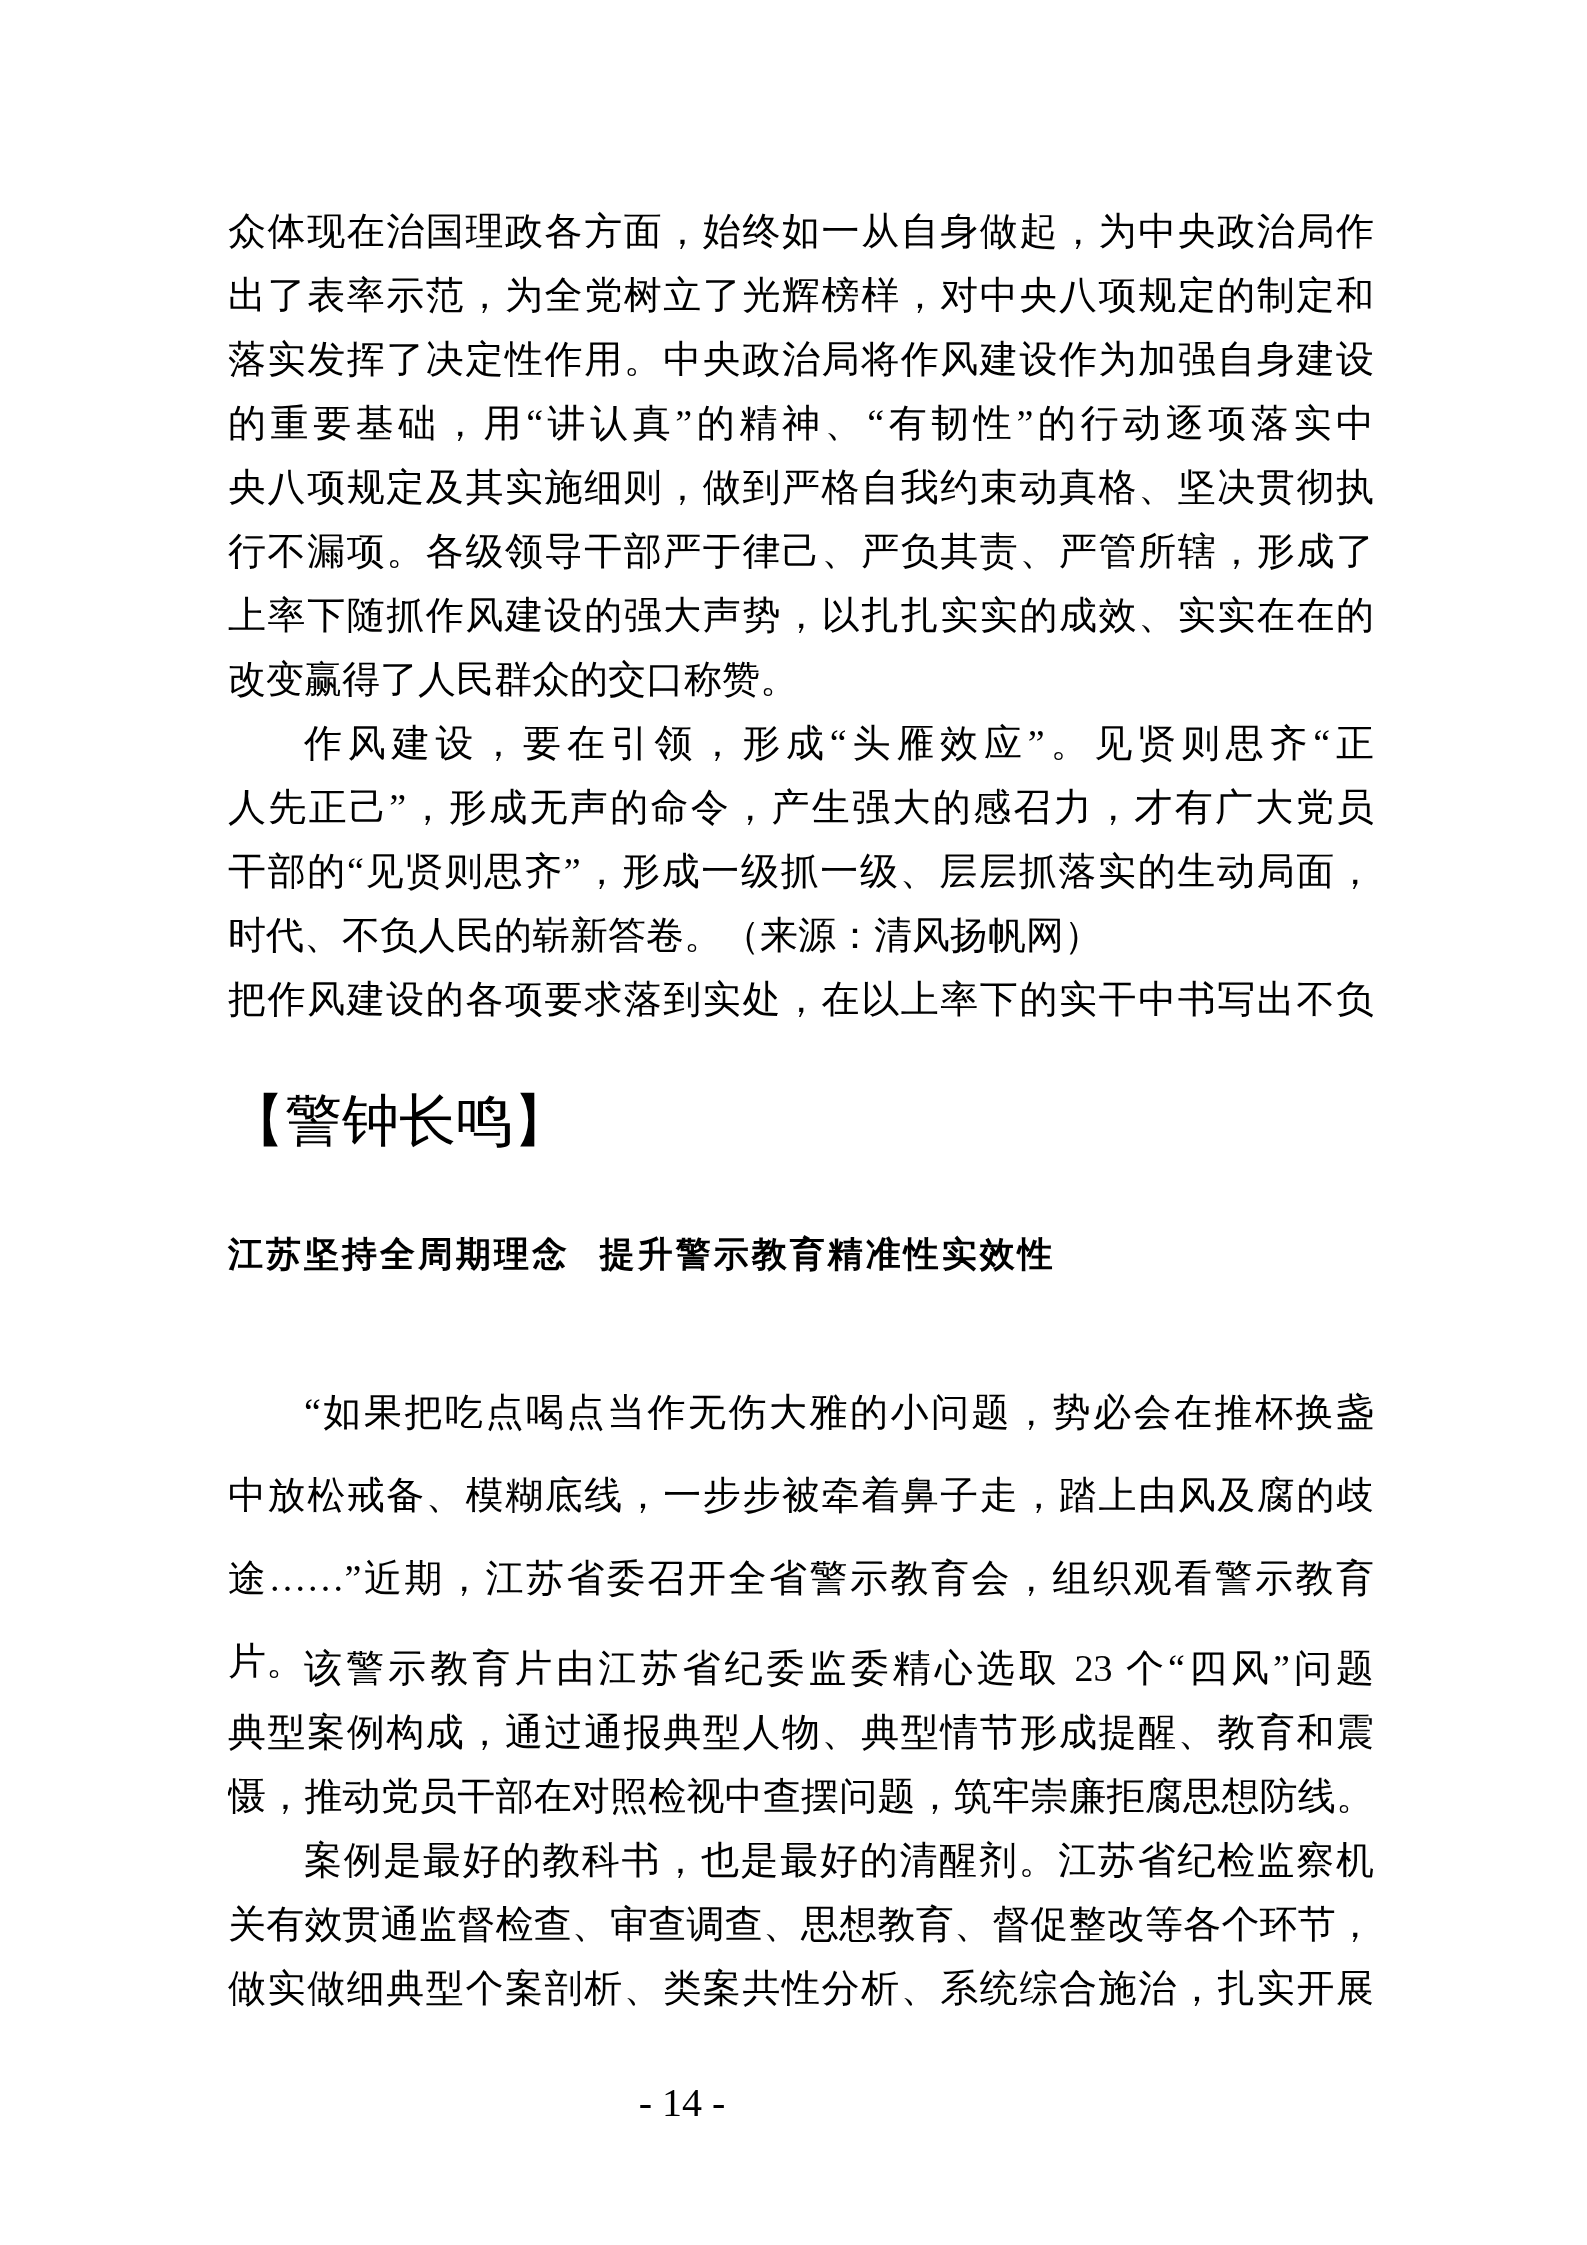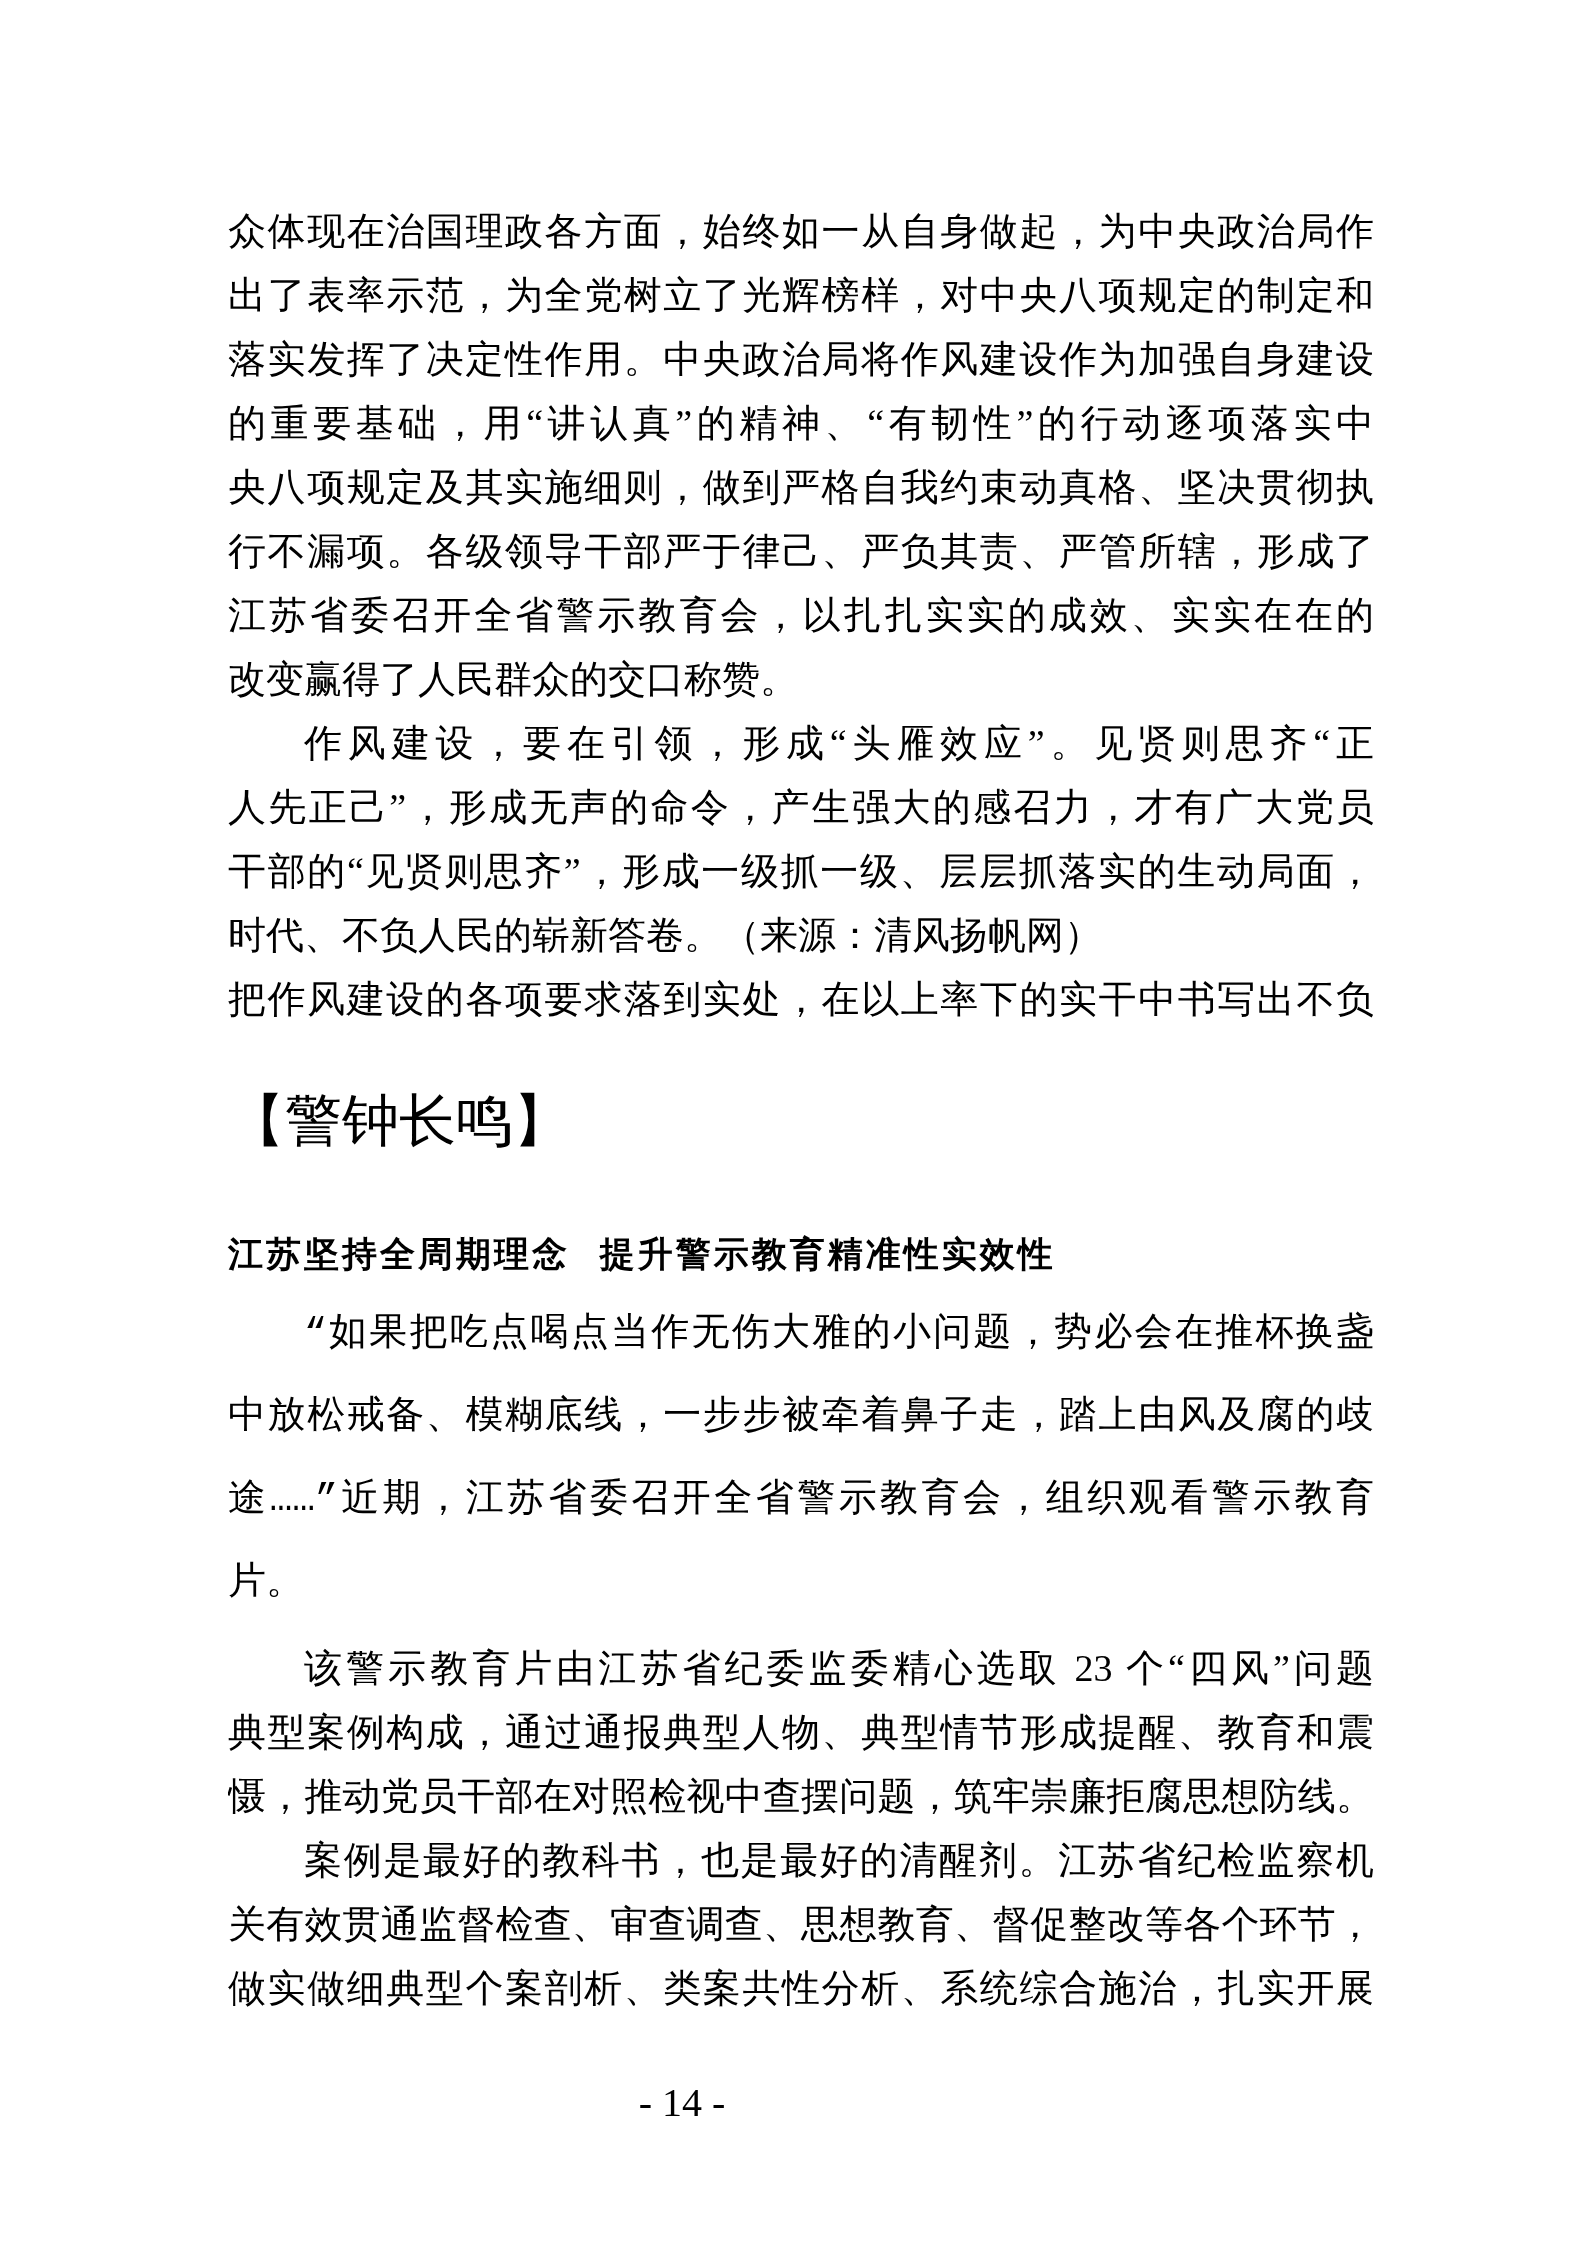--- a/index.html
+++ b/index.html
@@ -43,42 +43,42 @@
   .heading{
     position:absolute; left:0; top:1089px; width:1146px;
     font-size:57px; line-height:64px; white-space:nowrap;
   }
   .title{
     position:absolute; left:0; top:1221px; width:1146px;
     font-size:35px; font-weight:bold; line-height:68px;
     text-align:left; letter-spacing:3px; word-spacing:18px;
     white-space:nowrap;
   }
-  .p3{ top:1292px;font-family:Liberation Mono, monospace; }
+  .p3{ top:1371px; }
   .p4{ top:1636px; }
   .p5{ top:1828px; }
   .pagenum{
     position:absolute; left:0; top:2071px; width:1364px;
     text-align:center; font-size:40px; line-height:64px;
     font-family:"Liberation Serif","DejaVu Serif",serif;
   }
 </style>
 </head>
 <body>
 
 <div class="page">
   <div class="col">
     <div class="para p1">
         <div class="line">众体现在治国理政各方面，始终如一从自身做起，为中央政治局作</div>
         <div class="line">出了表率示范，为全党树立了光辉榜样，对中央八项规定的制定和</div>
         <div class="line">落实发挥了决定性作用。中央政治局将作风建设作为加强自身建设</div>
         <div class="line">的重要基础，用“讲认真”的精神、“有韧性”的行动逐项落实中</div>
         <div class="line">央八项规定及其实施细则，做到严格自我约束动真格、坚决贯彻执</div>
         <div class="line">行不漏项。各级领导干部严于律己、严负其责、严管所辖，形成了</div>
-        <div class="line">江苏省委召开全省警示教育会，以扎扎实实的成效、实实在在的</div>
+        <div class="line">上率下随抓作风建设的强大声势，以扎扎实实的成效、实实在在的</div>
         <div class="line short">改变赢得了人民群众的交口称赞。</div>
       </div>
     <div class="para p2">
         <div class="line indent">作风建设，要在引领，形成“头雁效应”。见贤则思齐“正</div>
         <div class="line">人先正己”，形成无声的命令，产生强大的感召力，才有广大党员</div>
         <div class="line">干部的“见贤则思齐”，形成一级抓一级、层层抓落实的生动局面，</div>
         <div class="line short">时代、不负人民的崭新答卷。（来源：清风扬帆网）</div>
         <div class="line">把作风建设的各项要求落到实处，在以上率下的实干中书写出不负</div>
       </div>
     <div class="heading">【警钟长鸣】</div>

